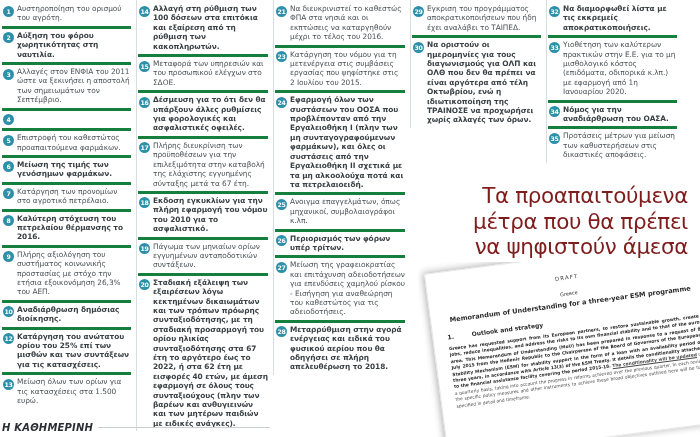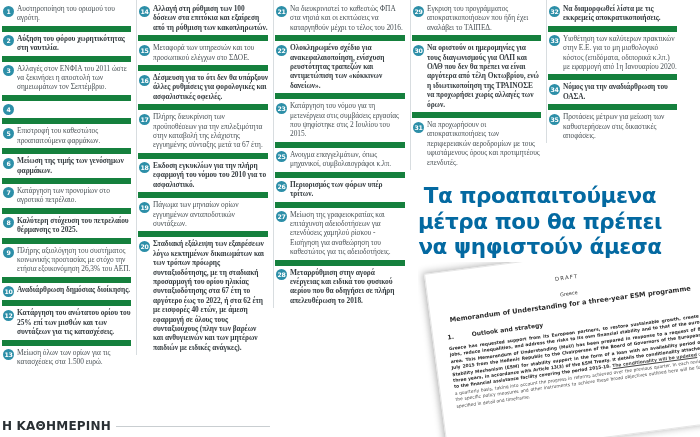--- a/index.html
+++ b/index.html
@@ -50,21 +50,21 @@
     bottom: 0;
     width: 1px;
     background: #d8dde0;
   }
 
   
   .item {
     display: flex;
     align-items: flex-start;
     padding: 2px 0 3px 0;
-    border-top: 6px solid #15803d;
+    border-top: 3px solid #15803d;
   }
   .item.first {
     border-top: none;
   }
   .badge {
     flex: 0 0 auto;
     width: 11px;
     height: 11px;
     border-radius: 50%;
     background: #2d8fa8;
@@ -75,36 +75,35 @@
     font-weight: bold;
     margin: 1.5px 3px 0 1px;
     letter-spacing: -0.3px;
   }
   .item-text {
     flex: 1 1 auto;
     font-size: 7.4px;
     line-height: 9.4px;
     color: #4a5256;
     letter-spacing: -0.05px;
-    font-family: Liberation Serif, serif;
   }
   .item.bold .item-text {
     font-weight: bold;
     color: #3a4145;
   }
 
   
   .headline {
     position: absolute;
     right: 12px;
     top: 183px;
     width: 296px;
-    text-align: center;
-    color: #0369a1;
-    font-weight: bold;
+    text-align: right;
+    color: #7f1d1d;
+    font-weight: normal;
     font-size: 21.5px;
     line-height: 25.5px;
     letter-spacing: -0.4px;
   }
   .headline .hl-line { display: block; white-space: nowrap; }
 
   
   .doc-wrap {
     position: absolute;
     left: 418px;
@@ -167,25 +166,26 @@
   
   .footer {
     position: absolute;
     left: 2px;
     bottom: 4px;
     display: flex;
     align-items: center;
     width: 268px;
   }
   .logo {
-    font-size: 12px;
+    font-size: 10px;
     font-weight: bold;
     color: #2a3034;
     letter-spacing: 0.2px;
     white-space: nowrap;
+    font-style: italic;
   }
   .logo-rule {
     flex: 1 1 auto;
     height: 1px;
     background: #c9ced1;
     margin-left: 5px;
   }
 </style>
 </head>
 <body>
@@ -217,21 +217,21 @@
       <div class="item bold">
         <div class="badge">6</div>
         <div class="item-text">Μείωση της τιμής των γενόσημων φαρμάκων.</div>
       </div>
       <div class="item">
         <div class="badge">7</div>
         <div class="item-text">Κατάργηση των προνομίων στο αγροτικό πετρέλαιο.</div>
       </div>
       <div class="item bold">
         <div class="badge">8</div>
-        <div class="item-text">Καλύτερη στόχευση του πετρελαίου θέρμανσης το 2025.</div>
+        <div class="item-text">Καλύτερη στόχευση του πετρελαίου θέρμανσης το 2016.</div>
       </div>
       <div class="item">
         <div class="badge">9</div>
         <div class="item-text">Πλήρης αξιολόγηση του συστήματος κοινωνικής προστασίας με στόχο την ετήσια εξοικονόμηση 26,3% του ΑΕΠ.</div>
       </div>
       <div class="item bold">
         <div class="badge">10</div>
         <div class="item-text">Αναδιάρθρωση δημόσιας διοίκησης.</div>
       </div>
       <div class="item bold">
@@ -275,27 +275,27 @@
         <div class="item-text">Σταδιακή εξάλειψη των εξαιρέσεων λόγω κεκτημένων δικαιωμάτων και των τρόπων πρόωρης συνταξιοδότησης, με τη σταδιακή προσαρμογή του ορίου ηλικίας συνταξιοδότησης στα 67 έτη το αργότερο έως το 2022, ή στα 62 έτη με εισφορές 40 ετών, με άμεση εφαρμογή σε όλους τους συνταξιούχους (πλην των βαρέων και ανθυγιεινών και των μητέρων παιδιών με ειδικές ανάγκες).</div>
       </div>
     </div>
 
     <div class="column col-2">
       <div class="col-sep" style="left:0;"></div>
       <div class="item first">
         <div class="badge">21</div>
         <div class="item-text">Να διευκρινιστεί το καθεστώς ΦΠΑ στα νησιά και οι εκπτώσεις να καταργηθούν μέχρι το τέλος του 2016.</div>
       </div>
-      <div class="item bold">
-        <div class="badge">22</div>
-        <div class="item-text">Ολοκληρωμένο σχέδιο για ανακεφαλαιοποίηση, ενίσχυση ρευστότητας τραπεζών και αντιμετώπιση των «κόκκινων δανείων».</div>
-      </div>
       <div class="item">
         <div class="badge">23</div>
         <div class="item-text">Κατάργηση του νόμου για τη μετενέργεια στις συμβάσεις εργασίας που ψηφίστηκε στις 2 Ιουλίου του 2015.</div>
+      </div>
+      <div class="item bold">
+        <div class="badge">24</div>
+        <div class="item-text">Εφαρμογή όλων των συστάσεων του ΟΟΣΑ που προβλέπονταν από την Εργαλειοθήκη Ι (πλην των μη συνταγογραφούμενων φαρμάκων), και όλες οι συστάσεις από την Εργαλειοθήκη ΙΙ σχετικά με τα μη αλκοολούχα ποτά και τα πετρελαιοειδή.</div>
       </div>
       <div class="item">
         <div class="badge">25</div>
         <div class="item-text">Ανοιγμα επαγγελμάτων, όπως μηχανικοί, συμβολαιογράφοι κ.λπ.</div>
       </div>
       <div class="item bold">
         <div class="badge">26</div>
         <div class="item-text">Περιορισμός των φόρων υπέρ τρίτων.</div>
       </div>
       <div class="item">
@@ -310,24 +310,20 @@
 
     <div class="column col-3">
       <div class="col-sep" style="left:0;"></div>
       <div class="item first">
         <div class="badge">29</div>
         <div class="item-text">Εγκριση του προγράμματος αποκρατικοποιήσεων που ήδη έχει αναλάβει το ΤΑΙΠΕΔ.</div>
       </div>
       <div class="item bold">
         <div class="badge">30</div>
         <div class="item-text">Να οριστούν οι ημερομηνίες για τους διαγωνισμούς για ΟΛΠ και ΟΛΘ που δεν θα πρέπει να είναι αργότερα από τέλη Οκτωβρίου, ενώ η ιδιωτικοποίηση της ΤΡΑΙΝΟΣΕ να προχωρήσει χωρίς αλλαγές των όρων.</div>
-      </div>
-      <div class="item">
-        <div class="badge">31</div>
-        <div class="item-text">Να προχωρήσουν οι αποκρατικοποιήσεις των περιφερειακών αεροδρομίων με τους υφιστάμενους όρους και προτιμητέους επενδυτές.</div>
       </div>
     </div>
 
     <div class="column col-4">
       <div class="col-sep" style="left:0;"></div>
       <div class="item first bold">
         <div class="badge">32</div>
         <div class="item-text">Να διαμορφωθεί λίστα με τις εκκρεμείς αποκρατικοποιήσεις.</div>
       </div>
       <div class="item">

